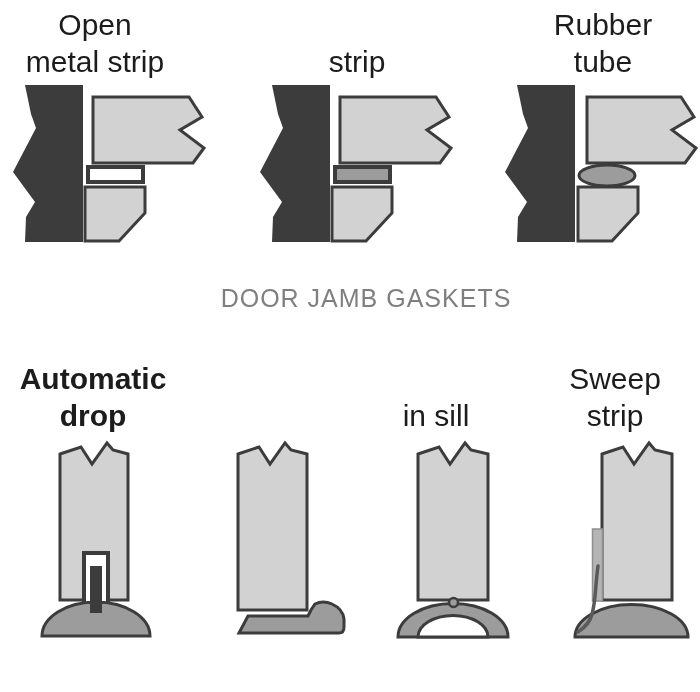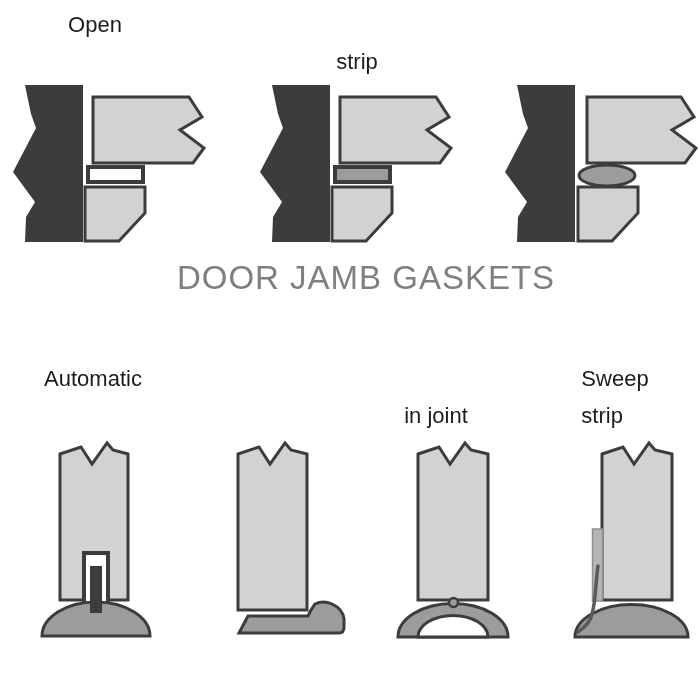--- a/index.html
+++ b/index.html
@@ -7,50 +7,55 @@
     --title:#1c1c1c; --caption:#7f7f7f; --plate:#b5b5b5; --blade:#5a5a5a; --bg:#ffffff;
   }
   html,body{margin:0;padding:0;background:var(--bg);}
   #figure{
     position:relative;width:700px;height:692px;background:var(--bg);
     font-family:"Liberation Sans", sans-serif;overflow:hidden;
   }
   .dia{position:absolute;}
   .title{
     position:absolute;transform:translateX(-50%);
-    font-size:22px;line-height:37px;color:var(--title);
-    white-space:nowrap;
+    font-size:30px;line-height:37px;color:var(--title);
+    text-align:center;white-space:nowrap;
   }
   .caption{
     position:absolute;transform:translateX(-50%);
-    font-size:33px;line-height:32px;color:var(--caption);
-    letter-spacing:1px;white-space:nowrap;
+    font-size:25px;line-height:32px;color:var(--caption);
+    letter-spacing:1px;white-space:nowrap;margin-top:20px;
   }
   
   .f-dark{fill:var(--dark);}
   .f-light{fill:var(--light);}
   .f-mid{fill:var(--mid);}
   .f-white{fill:var(--white);}
   .f-plate{fill:var(--plate);}
   .s-dark{stroke:var(--dark);stroke-linejoin:miter;}
   .sw3{stroke-width:3;}
   .sw4{stroke-width:4;}
   .blade{stroke:var(--blade);stroke-width:3.5;fill:none;stroke-linecap:round;}
 </style>
 </head>
 <body>
 
 <div id="figure">
 
   <div class="title" style="left:95px;top:6px;">
     <span>Open</span><br>
+    <span>metal strip</span>
   </div>
   <div class="title" style="left:357px;top:6px;">
     <br>
     <span>strip</span>
+  </div>
+  <div class="title" style="left:603px;top:6px;">
+    <span>Rubber</span><br>
+    <span>tube</span>
   </div>
 
   <svg class="dia" style="left:9px;top:84px;" width="200" height="162" viewBox="0 0 200 162">
     <path class="f-dark" d="M16,1 L74,1 L74,158 L16,158 L17,133 L26,118 L4,88 L27,44 L22,30 Z"></path>
     <path class="f-light s-dark sw3" d="M84,13 L180,13 L193,33 L171,46 L195,64 L184,79 L84,79 Z"></path>
     <rect class="f-white s-dark sw4" x="79" y="83" width="55" height="15"></rect>
     <path class="f-light s-dark sw3" d="M76,103 L136,103 L136,129 L110,157 L76,157 Z"></path>
   </svg>
 
   <svg class="dia" style="left:256px;top:84px;" width="200" height="162" viewBox="0 0 200 162">
@@ -62,26 +67,27 @@
 
   <svg class="dia" style="left:501px;top:84px;" width="200" height="162" viewBox="0 0 200 162">
     <path class="f-dark" d="M16,1 L74,1 L74,158 L16,158 L17,133 L26,118 L4,88 L27,44 L22,30 Z"></path>
     <path class="f-light s-dark sw3" d="M86,13 L180,13 L193,33 L171,46 L195,64 L184,79 L86,79 Z"></path>
     <path class="f-light s-dark sw3" d="M77,103 L137,103 L137,129 L111,157 L77,157 Z"></path>
     <ellipse class="f-mid s-dark sw3" cx="106" cy="91.5" rx="28" ry="10.5"></ellipse>
   </svg>
 
   <div class="caption" style="left:366px;top:262px;">DOOR JAMB GASKETS</div>
 
-  <div class="title" style="left:93px;top:360px;">
+  <div class="title" style="left:93px;top:360px;font-weight:bold;">
     <span>Automatic</span><br>
+    <span>drop</span>
   </div>
   <div class="title" style="left:436px;top:360px;">
     <br>
-    <span>in joint</span>
+    <span>in sill</span>
   </div>
   <div class="title" style="left:615px;top:360px;">
     <span>Sweep</span><br>
     <span>strip</span>
   </div>
 
   <svg class="dia" style="left:40px;top:440px;" width="150" height="200" viewBox="0 0 150 200">
     <path class="f-light s-dark sw3" d="M20,14 L41,7 L52,24 L67,3 L73,10 L88,14 L88,160 L20,160 Z"></path>
     <path class="f-white s-dark sw4" d="M44,162 L44,113 L68,113 L68,162"></path>
     <path class="f-mid s-dark sw3" d="M2,196 A54,34 0 0 1 110,196 Z"></path>

